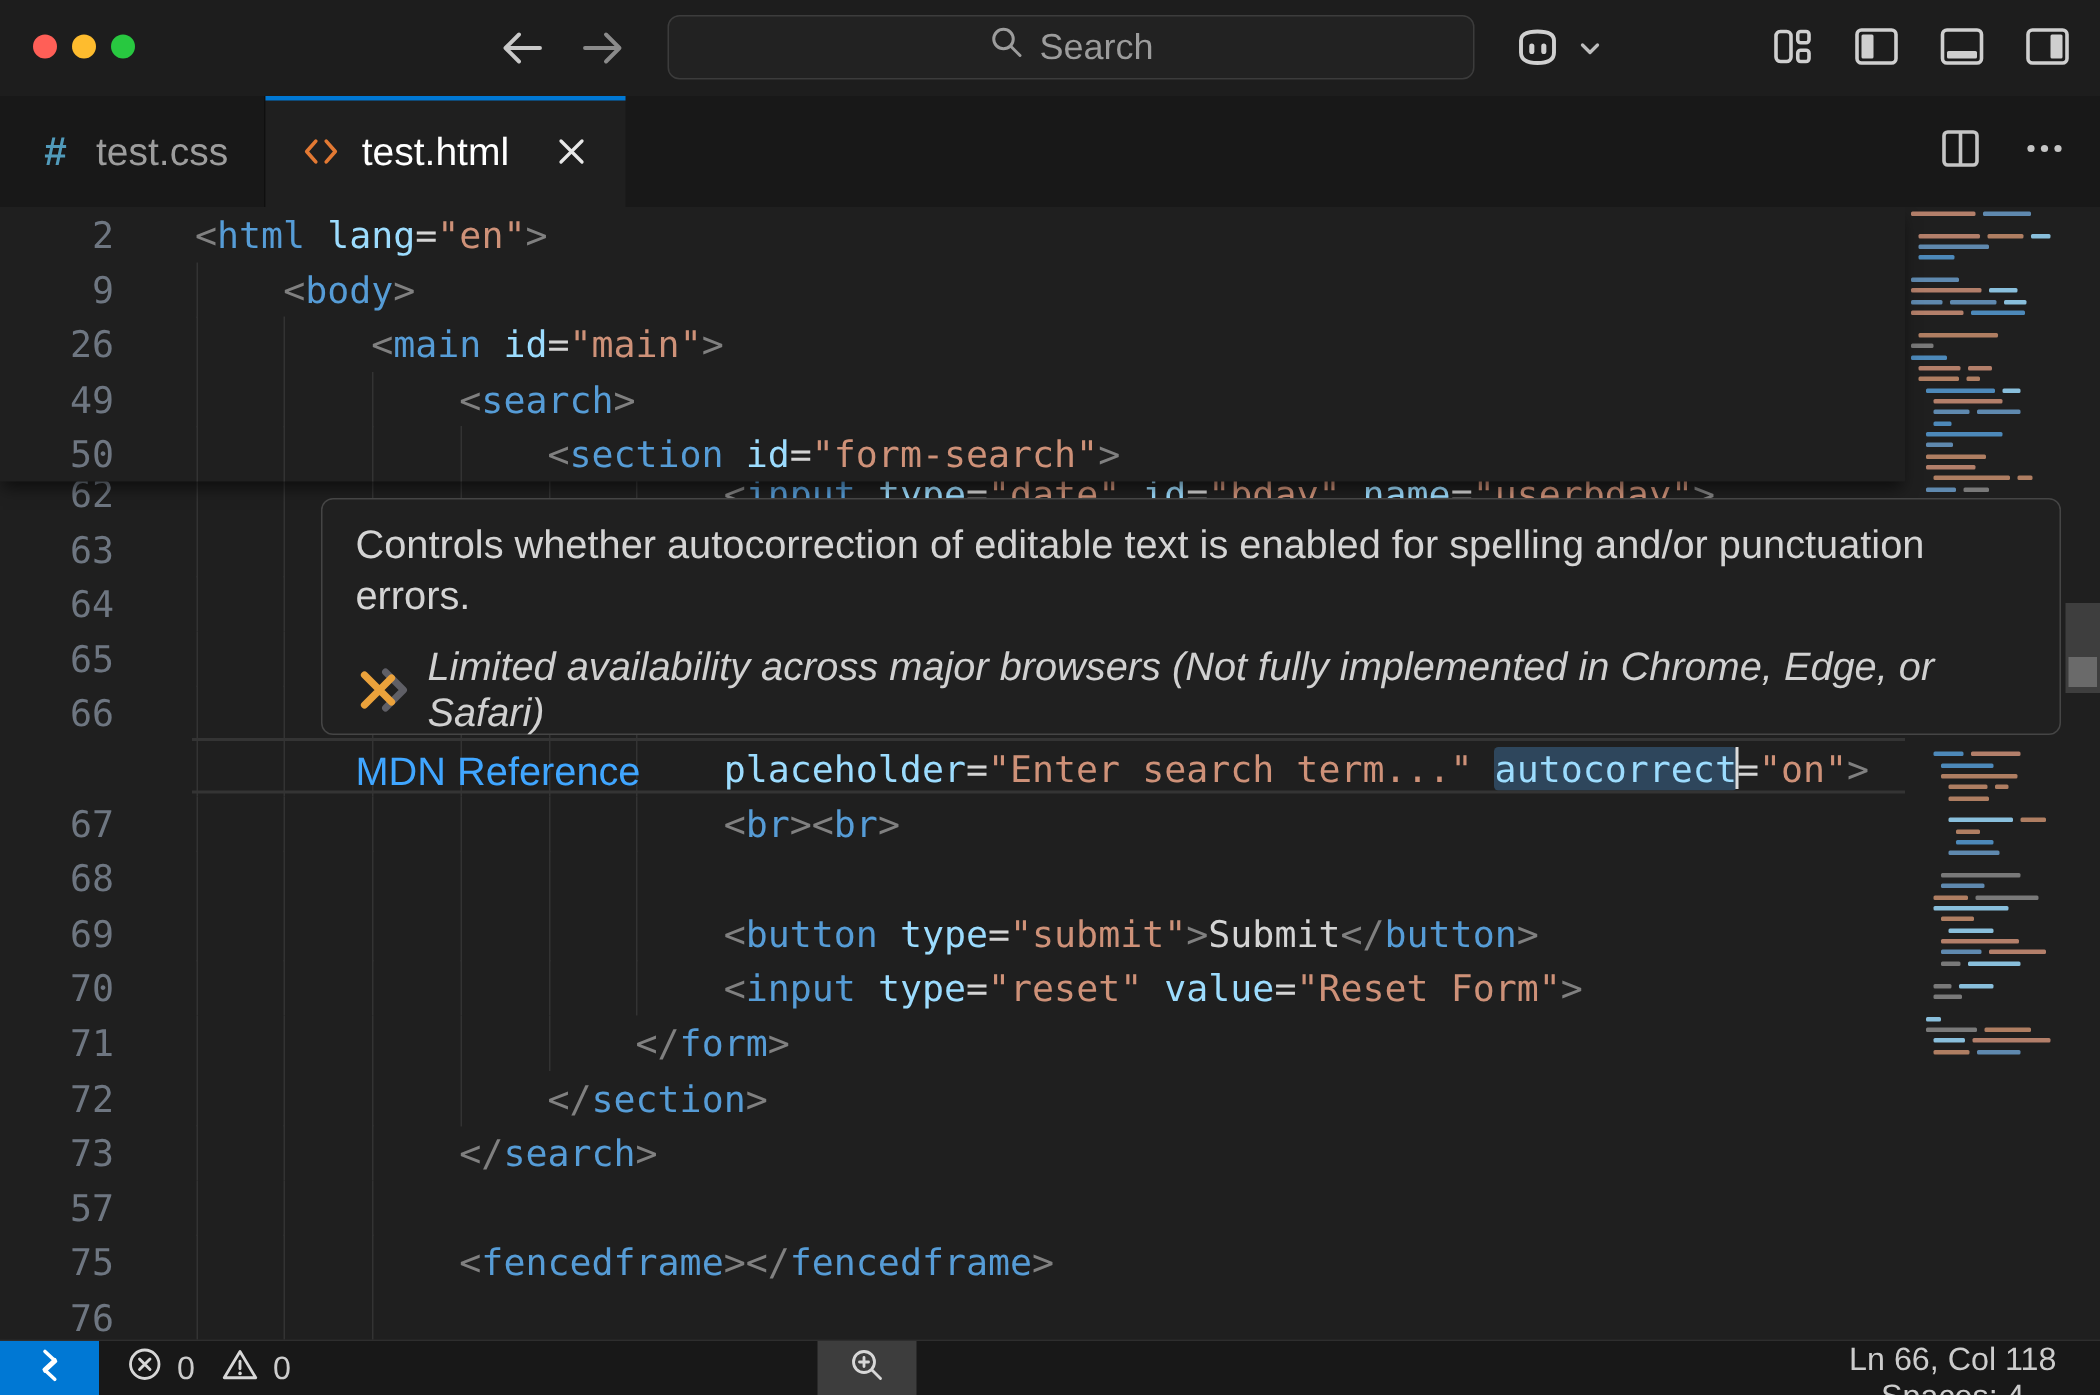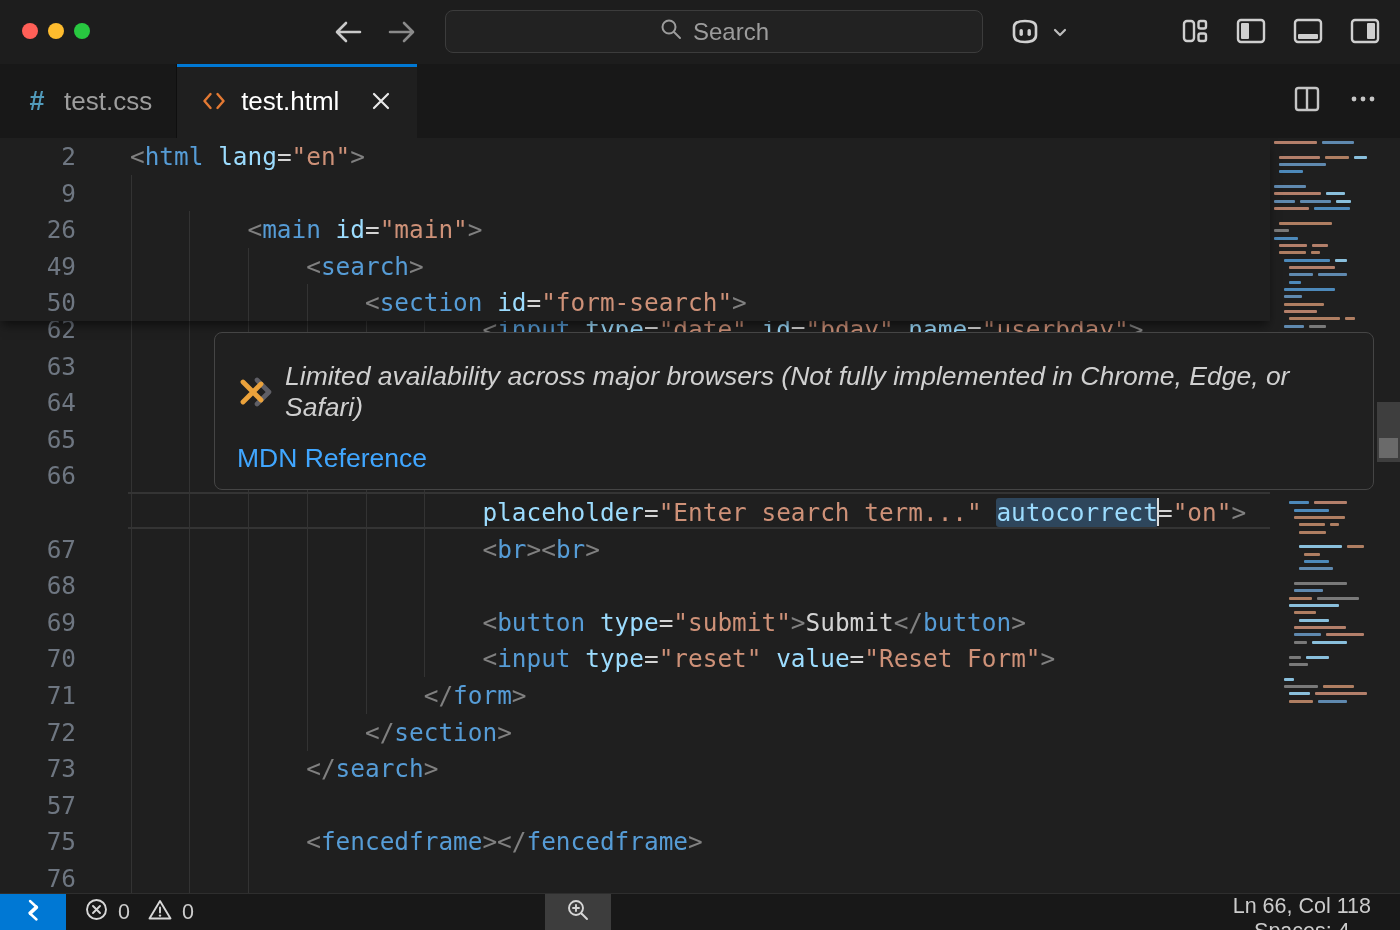--- a/index.html
+++ b/index.html
@@ -57,21 +57,21 @@
   .vscroll{position:absolute;left:1377px;top:0;width:23px;height:755px;z-index:2;}
   .vthumb{position:absolute;left:0;width:23px;top:264px;height:60px;background:rgba(121,121,121,0.35);}
   .vdeco{position:absolute;left:2px;width:19px;top:300px;height:20px;background:rgba(190,190,190,0.35);}
 
   
   .hovertip{position:absolute;left:214px;top:332px;width:1160px;height:158px;z-index:50;
     background:#202020;border:1px solid #454545;border-radius:8px;padding:13px 22px;color:#d4d4d4;}
   .hovertip .desc{font-size:26.5px;line-height:34px;}
   .hovertip .avail{margin-top:15px;display:flex;align-items:center;gap:12px;font-size:26.5px;
     font-style:italic;color:#d0d0d0;}
-  .hovertip .mdnlink{margin-top:20px;font-size:26.5px;color:var(--c-link);cursor:pointer;width:max-content;}
+  .hovertip .mdnlink{margin-top:8px;font-size:26.5px;color:var(--c-link);cursor:pointer;width:max-content;}
 
   
   .statusbar{position:absolute;left:0;top:893px;width:1400px;height:37px;background:var(--bg-status);
     border-top:1px solid #2e2e2e;color:#cccccc;font-size:21.5px;}
   .remote{position:absolute;left:0;top:0;width:66px;height:37px;background:var(--c-remote);
     display:flex;align-items:center;justify-content:center;cursor:pointer;}
   .problems{position:absolute;left:84px;top:0;height:37px;display:flex;align-items:center;gap:9px;cursor:pointer;}
   .zoomitem{position:absolute;left:545px;top:0;width:66px;height:37px;background:#3d3d3d;
     display:flex;align-items:center;justify-content:center;cursor:pointer;}
   .sright{position:absolute;right:14px;top:0;height:37px;display:flex;align-items:center;flex-direction:column;}
@@ -208,21 +208,21 @@
         <div class="crow" style="top: 502.4px;"><div class="guide" style="left: 130.5px;"></div><div class="guide" style="left: 189.25px;"></div><div class="guide" style="left: 248px;"></div><div class="guide" style="left: 306.75px;"></div><div class="guide" style="left: 365.5px;"></div><div class="guide" style="left: 424.25px;"></div><span class="lnum">70</span><pre>                        <span class="c-p">&lt;</span><span class="c-t">input</span><span class="c-d"> </span><span class="c-a">type</span><span class="c-d">=</span><span class="c-s">"reset"</span><span class="c-d"> </span><span class="c-a">value</span><span class="c-d">=</span><span class="c-s">"Reset Form"</span><span class="c-p">&gt;</span></pre></div>
         <div class="crow" style="top: 539px;"><div class="guide" style="left: 130.5px;"></div><div class="guide" style="left: 189.25px;"></div><div class="guide" style="left: 248px;"></div><div class="guide" style="left: 306.75px;"></div><div class="guide" style="left: 365.5px;"></div><span class="lnum">71</span><pre>                    <span class="c-p">&lt;/</span><span class="c-t">form</span><span class="c-p">&gt;</span></pre></div>
         <div class="crow" style="top: 575.6px;"><div class="guide" style="left: 130.5px;"></div><div class="guide" style="left: 189.25px;"></div><div class="guide" style="left: 248px;"></div><div class="guide" style="left: 306.75px;"></div><span class="lnum">72</span><pre>                <span class="c-p">&lt;/</span><span class="c-t">section</span><span class="c-p">&gt;</span></pre></div>
         <div class="crow" style="top: 612.2px;"><div class="guide" style="left: 130.5px;"></div><div class="guide" style="left: 189.25px;"></div><div class="guide" style="left: 248px;"></div><span class="lnum">73</span><pre>            <span class="c-p">&lt;/</span><span class="c-t">search</span><span class="c-p">&gt;</span></pre></div>
         <div class="crow" style="top: 648.8px;"><div class="guide" style="left: 130.5px;"></div><div class="guide" style="left: 189.25px;"></div><div class="guide" style="left: 248px;"></div><span class="lnum">57</span><pre></pre></div>
         <div class="crow" style="top: 685.4px;"><div class="guide" style="left: 130.5px;"></div><div class="guide" style="left: 189.25px;"></div><div class="guide" style="left: 248px;"></div><span class="lnum">75</span><pre>            <span class="c-p">&lt;</span><span class="c-t">fencedframe</span><span class="c-p">&gt;&lt;/</span><span class="c-t">fencedframe</span><span class="c-p">&gt;</span></pre></div>
         <div class="crow" style="top: 722px;"><div class="guide" style="left: 130.5px;"></div><div class="guide" style="left: 189.25px;"></div><div class="guide" style="left: 248px;"></div><span class="lnum">76</span><pre></pre></div>
       </div>
     <div class="sticky" id="sticky-host">
         <div class="crow" style="top: 0px;"><span class="lnum">2</span><pre><span class="c-p">&lt;</span><span class="c-t">html</span><span class="c-d"> </span><span class="c-a">lang</span><span class="c-d">=</span><span class="c-s">"en"</span><span class="c-p">&gt;</span></pre></div>
-        <div class="crow" style="top: 36.6px;"><div class="guide" style="left: 130.5px;"></div><span class="lnum">9</span></div>
+        <div class="crow" style="top: 36.6px;"><div class="guide" style="left: 130.5px;"></div><span class="lnum">9</span><pre>    <span class="c-p">&lt;</span><span class="c-t">body</span><span class="c-p">&gt;</span></pre></div>
         <div class="crow" style="top: 73.2px;"><div class="guide" style="left: 130.5px;"></div><div class="guide" style="left: 189.25px;"></div><span class="lnum">26</span><pre>        <span class="c-p">&lt;</span><span class="c-t">main</span><span class="c-d"> </span><span class="c-a">id</span><span class="c-d">=</span><span class="c-s">"main"</span><span class="c-p">&gt;</span></pre></div>
         <div class="crow" style="top: 109.8px;"><div class="guide" style="left: 130.5px;"></div><div class="guide" style="left: 189.25px;"></div><div class="guide" style="left: 248px;"></div><span class="lnum">49</span><pre>            <span class="c-p">&lt;</span><span class="c-t">search</span><span class="c-p">&gt;</span></pre></div>
         <div class="crow" style="top: 146.4px;"><div class="guide" style="left: 130.5px;"></div><div class="guide" style="left: 189.25px;"></div><div class="guide" style="left: 248px;"></div><div class="guide" style="left: 306.75px;"></div><span class="lnum">50</span><pre>                <span class="c-p">&lt;</span><span class="c-t">section</span><span class="c-d"> </span><span class="c-a">id</span><span class="c-d">=</span><span class="c-s">"form-search"</span><span class="c-p">&gt;</span></pre></div>
       </div>
     <div class="minimap" id="minimap-host">
         <div class="mmline" style="left: 4px; top: 3px; width: 42.6417px; background: rgb(206, 145, 120);"></div>
         <div class="mmline" style="left: 51.6417px; top: 3px; width: 31.9713px; background: rgb(107, 156, 201);"></div>
         <div class="mmline" style="left: 9px; top: 17.7px; width: 40.6785px; background: rgb(206, 145, 120);"></div>
         <div class="mmline" style="left: 54.6785px; top: 17.7px; width: 24.6468px; background: rgb(201, 143, 111);"></div>
         <div class="mmline" style="left: 84.3253px; top: 17.7px; width: 12.8103px; background: rgb(156, 220, 254);"></div>
@@ -320,20 +320,21 @@
         <div class="mmline" style="left: 19px; top: 561.6px; width: 24.3923px; background: rgb(201, 143, 111);"></div>
         <div class="mmline" style="left: 48.3923px; top: 561.6px; width: 29.0394px; background: rgb(107, 156, 201);"></div>
       </div>
     <div class="vscroll">
       <div class="vthumb"></div>
       <div class="vdeco"></div>
     </div>
   </div>
 
   <div class="hovertip">
+    <div class="desc">Controls whether autocorrection of editable text is enabled for spelling and/or punctuation errors.</div>
     <div class="avail">
       <span style="display:inline-flex;">
         <svg width="36" height="34" viewBox="0 0 36 34">
             <path d="M20 5 L32 17 L20 29" stroke="#5f5f66" stroke-width="4.6" fill="none" stroke-linejoin="round" stroke-linecap="round"></path>
             <path d="M5 12.2 L12.2 5 L26 18.8 L31 13.8" stroke="#eba23b" stroke-width="4.6" fill="none" stroke-linejoin="round" stroke-linecap="round" opacity="0"></path>
             <path d="M6 7 L24 25 M6 27 L24 9" stroke="#eba23b" stroke-width="4.8" fill="none" stroke-linecap="round"></path>
           </svg>
       </span>
       <span>Limited availability across major browsers (Not fully implemented in Chrome, Edge, or Safari)</span>
     </div>

